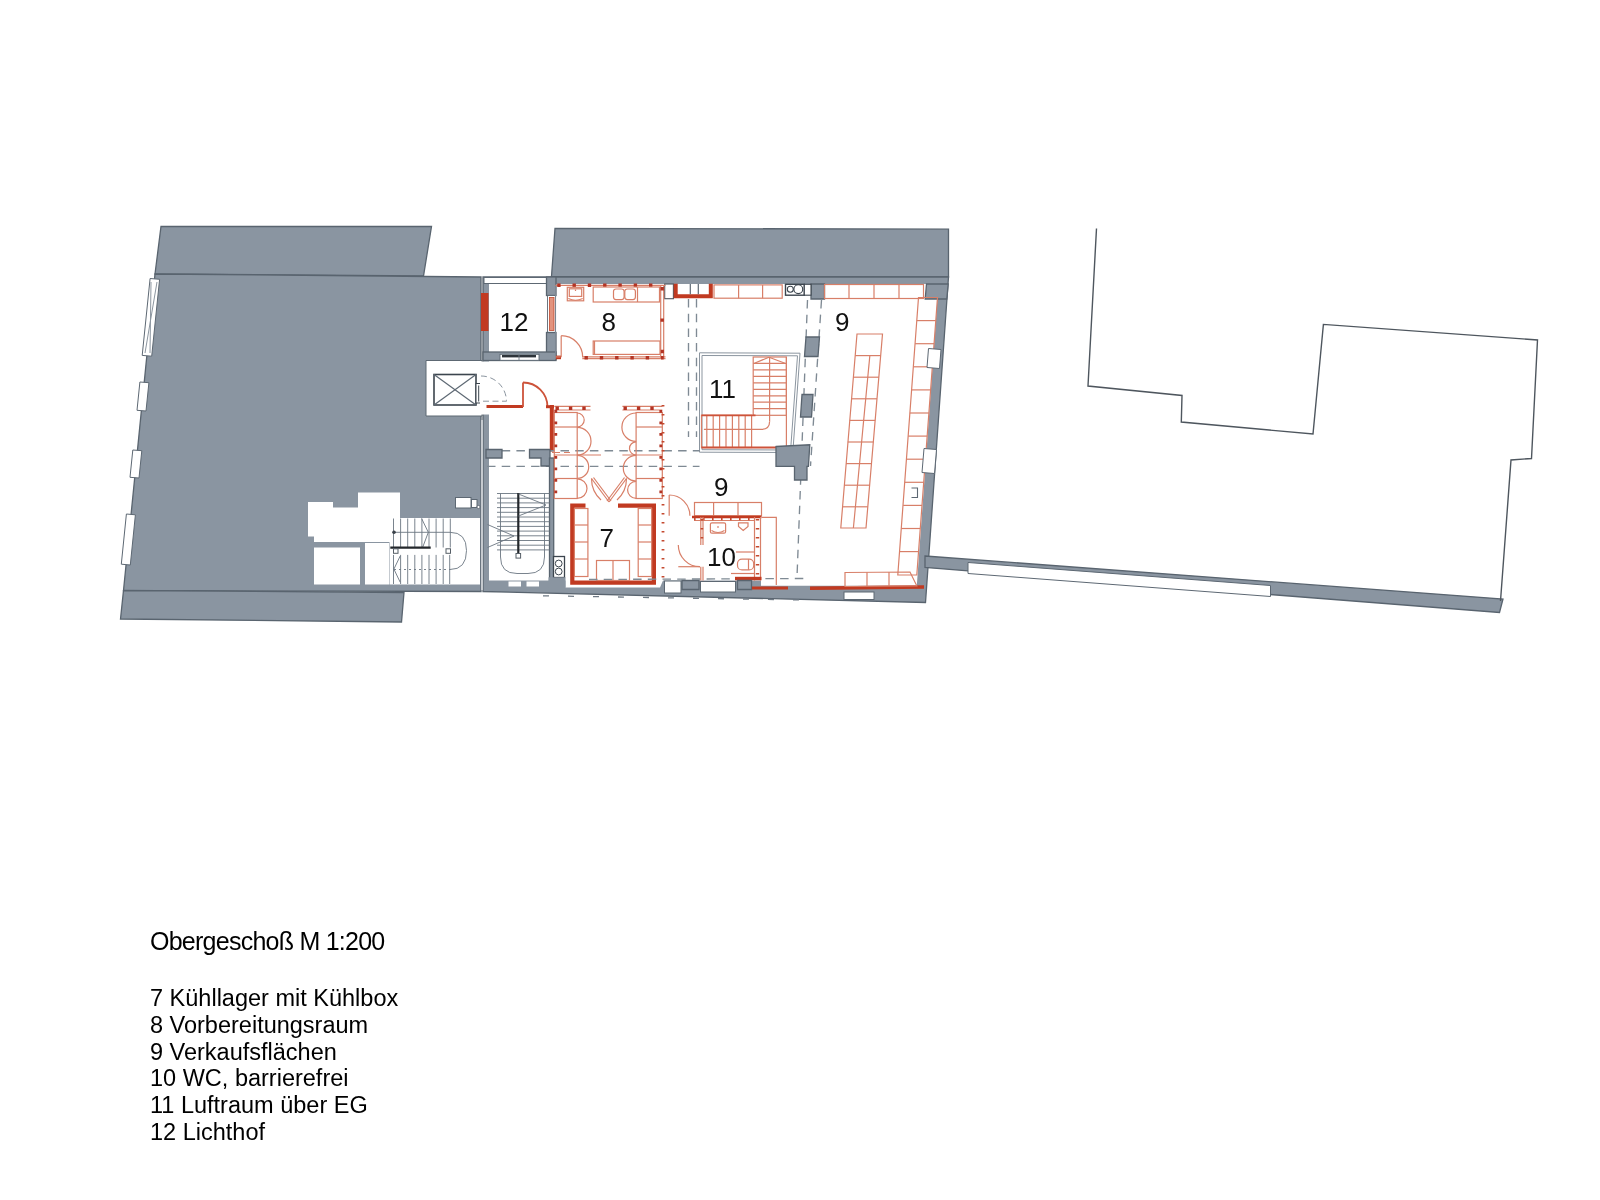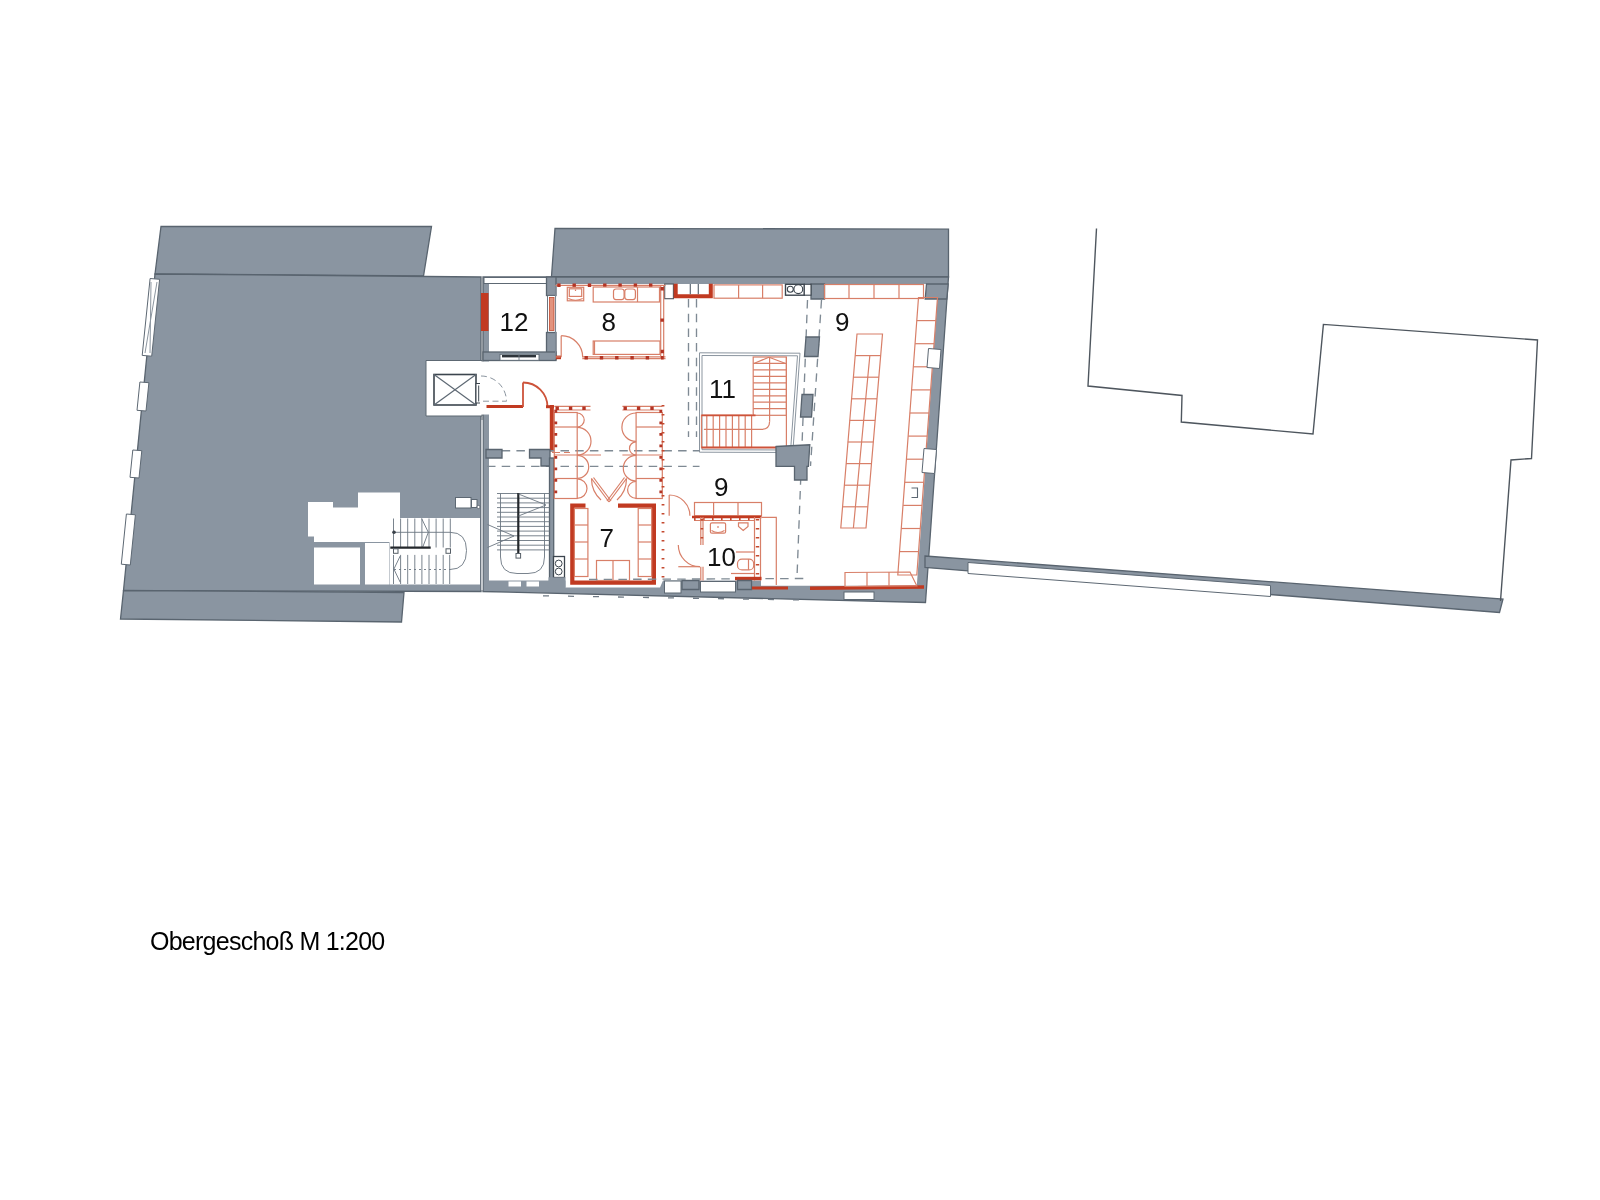--- a/index.html
+++ b/index.html
@@ -523,13 +523,21 @@
 <polygon class="po" points="925,556 1503,599 1499.5,612.5 925,567.5" stroke-width="1.1"></polygon>
 <polygon points="968,562.5 1270.5,585.5 1270.5,596.5 968,573.5" fill="#ffffff" stroke="#5d6873" stroke-width="1"></polygon>
 </g>
 
 <polyline points="1096.5,228.5 1088,386 1182,395.5 1181.3,422 1313,434 1323.4,324.4 1537.5,340 1531.5,458.5 1511,460 1500.5,601" fill="none" stroke="#4e565e" stroke-width="1.4"></polyline>
 </g>
 </svg>
 
 <div style="position:absolute;left:150px;top:927px;font-size:25px;letter-spacing:-0.75px;font-weight:normal;color:#000;">Obergeschoß M 1:200</div>
 
+<div style="position:absolute;left:150px;top:985px;font-size:23.5px;line-height:26.8px;color:#000;">
+7 Kühllager mit Kühlbox<br>
+8 Vorbereitungsraum<br>
+9 Verkaufsflächen<br>
+10 WC, barrierefrei<br>
+11 Luftraum über EG<br>
+12 Lichthof
 </div>
+</div>
 
 </body></html>

